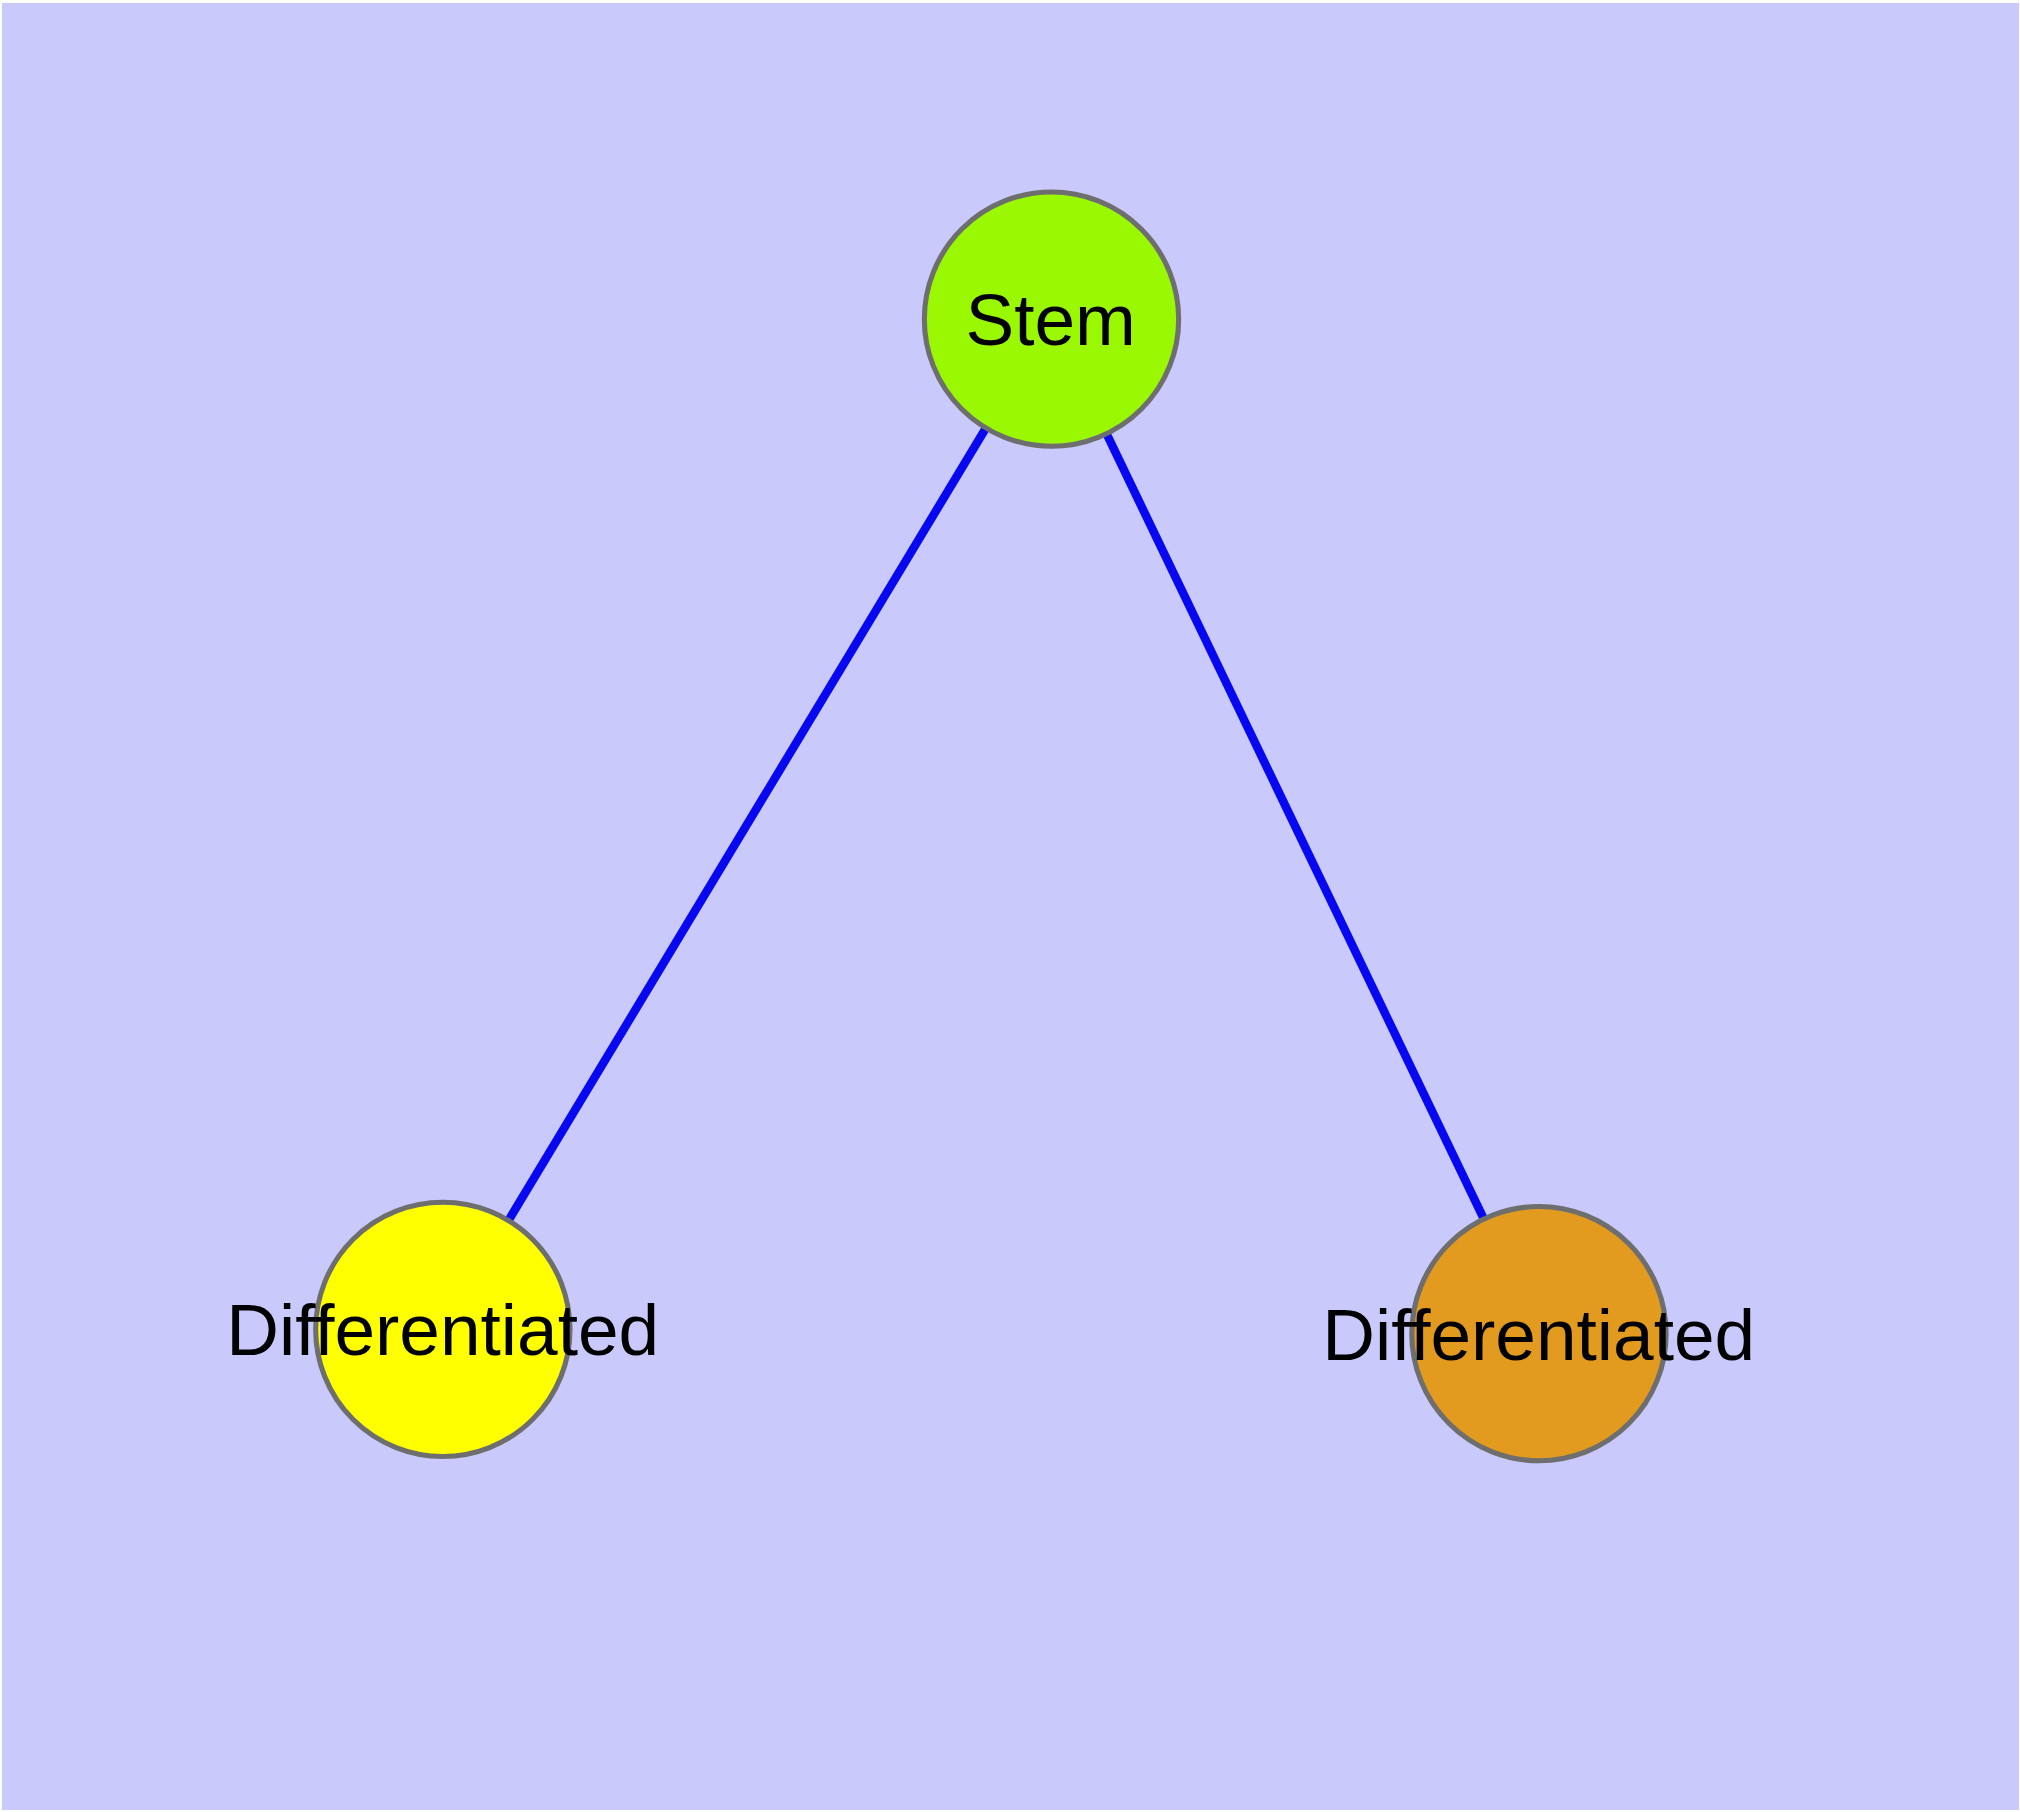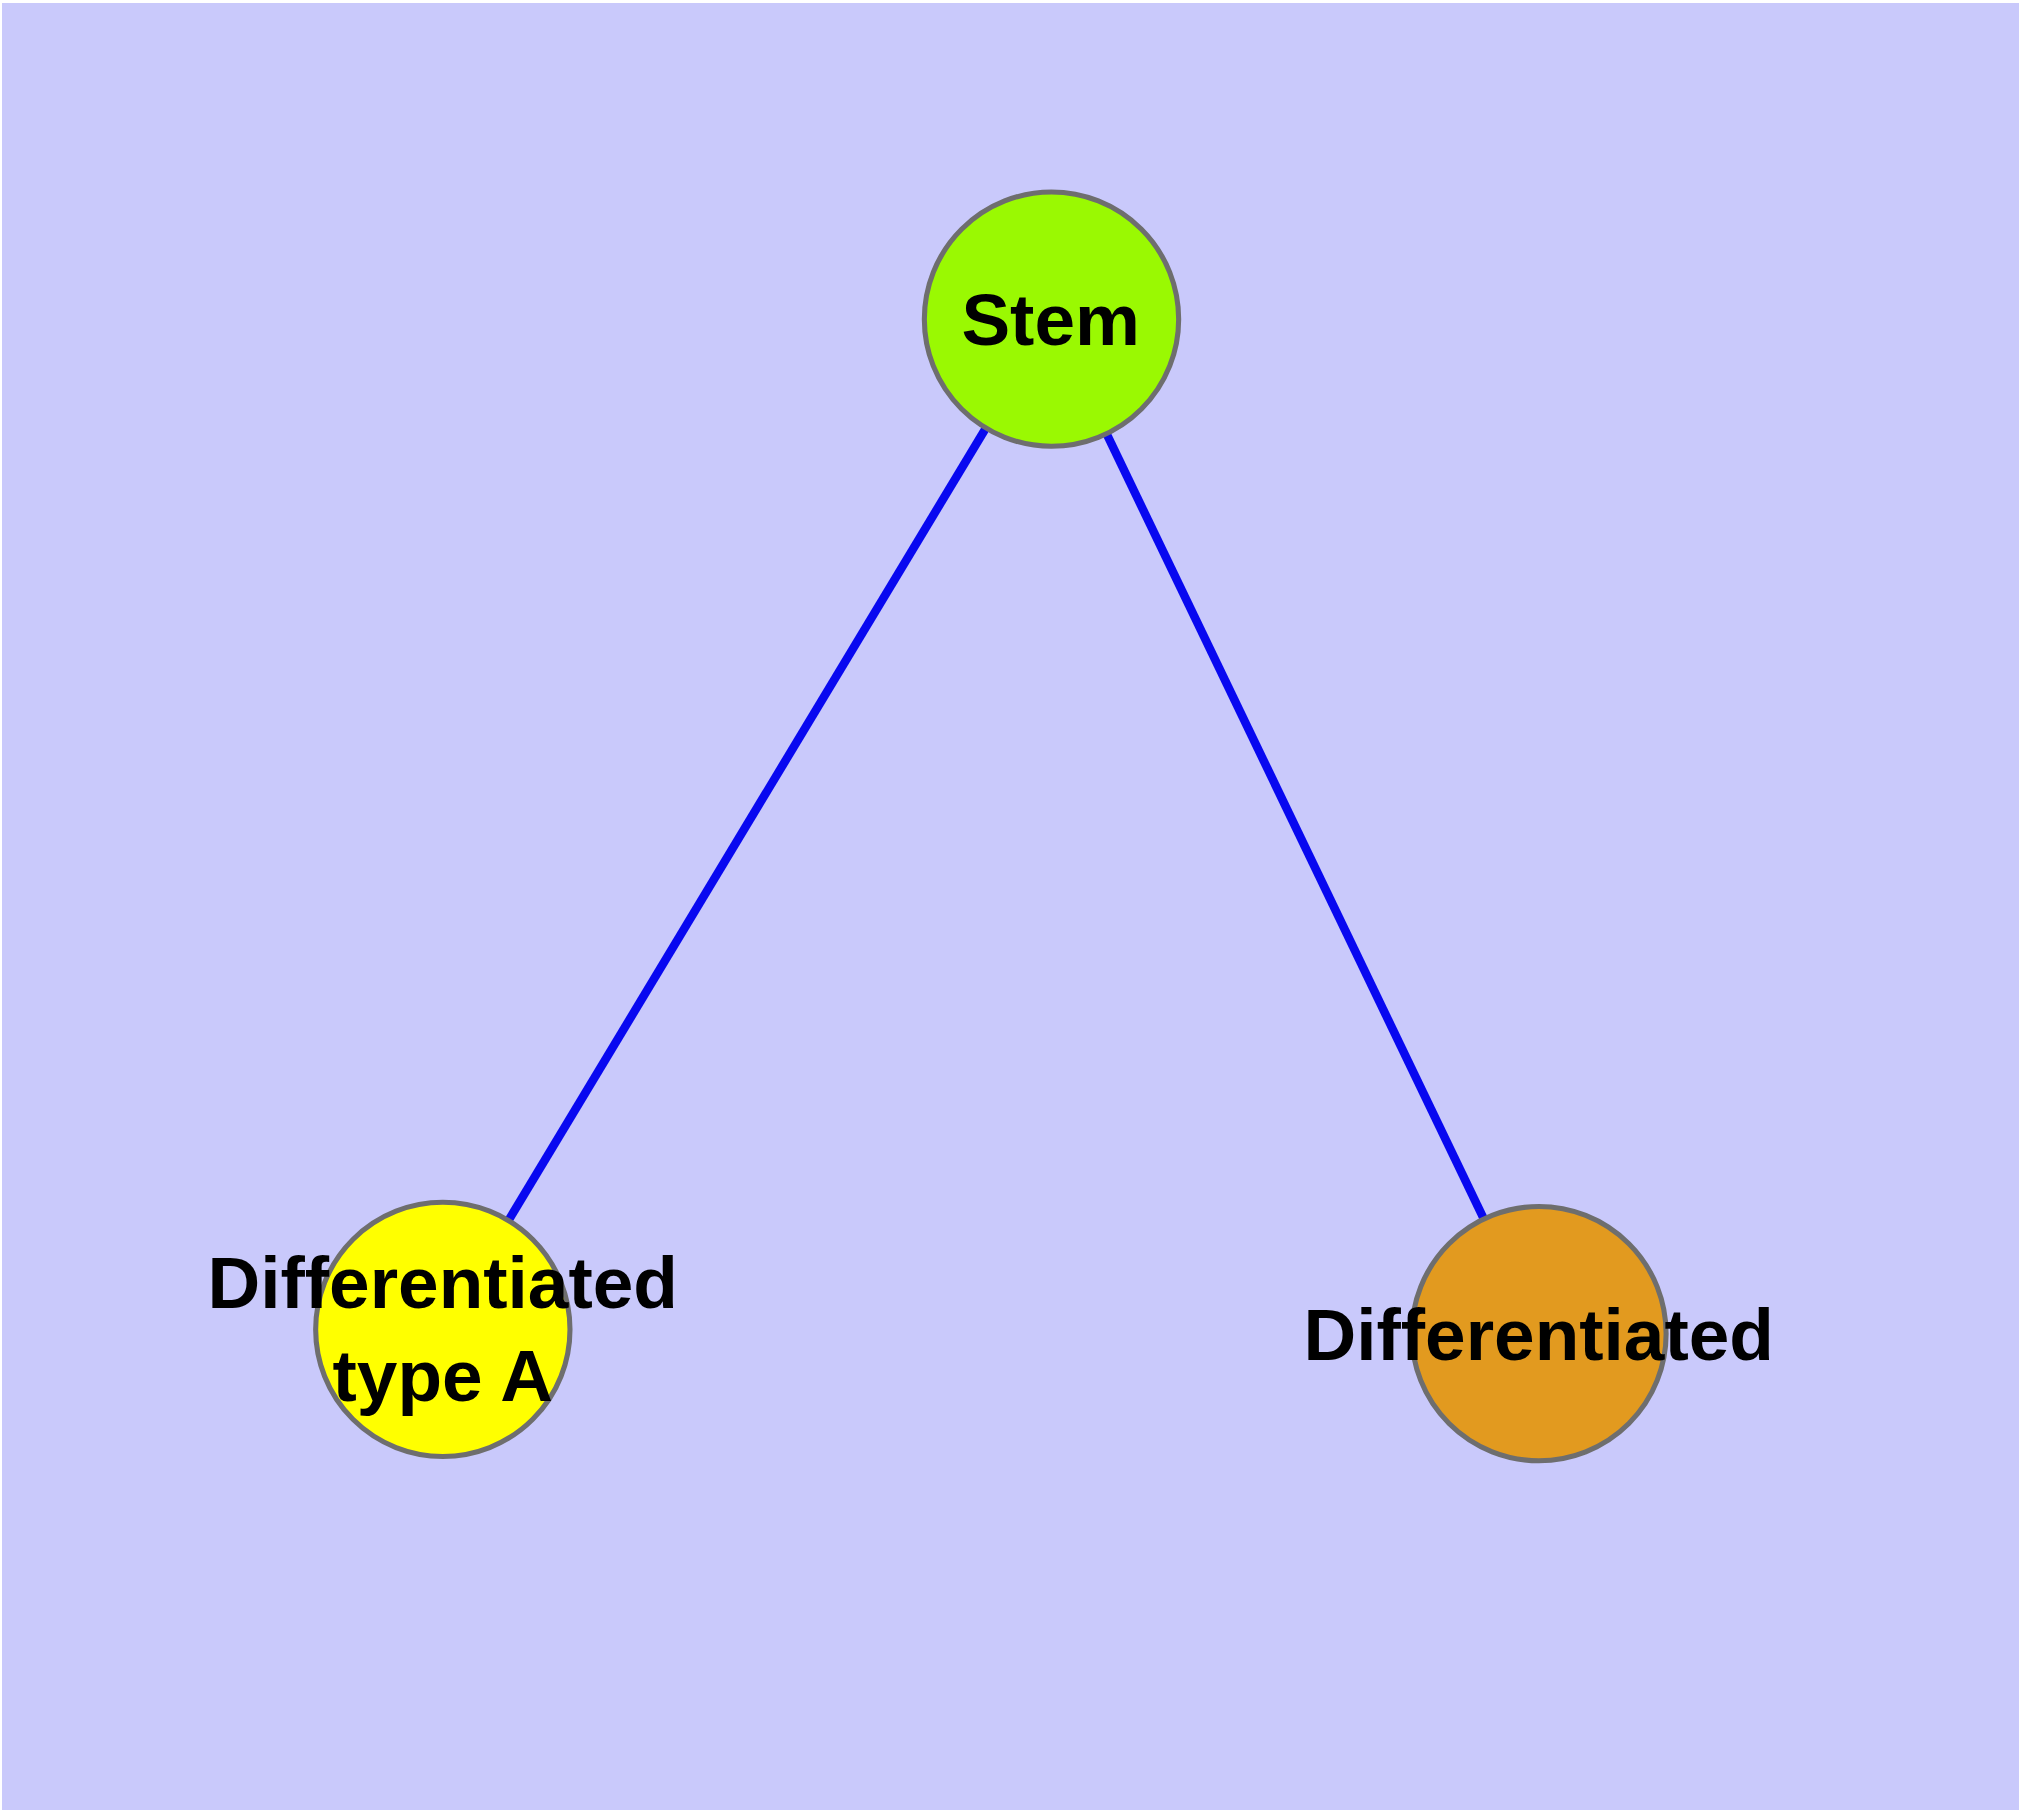--- a/index.html
+++ b/index.html
@@ -33,21 +33,21 @@
     position: absolute;
     top: 0;
     left: 0;
     width: 100%;
     height: 100%;
     pointer-events: none;
   }
   .node-label {
     position: absolute;
     transform: translate(-50%, -50%);
-    font-weight: bold;
+    font-weight: normal;
     font-size: 73px;
     line-height: 93px;
     color: #000000;
     text-align: center;
     white-space: nowrap;
   }
 </style>
 </head>
 <body>
 
@@ -63,21 +63,20 @@
           <circle cx="520" cy="1565" r="150" fill="#FFFF00" stroke="#6E6E6E" stroke-width="6"></circle>
           <circle cx="1813" cy="1570" r="150" fill="#E29A1F" stroke="#6E6E6E" stroke-width="6"></circle>
         </g>
     </svg>
     <div class="labels-layer">
         <div class="node-label" style="left: 1049px; top: 316px;">
           <div>Stem</div>
         </div>
         <div class="node-label" style="left: 441px; top: 1326px;">
           <div>Differentiated</div>
-          <div>type A</div>
         </div>
         <div class="node-label" style="left: 1537px; top: 1331px;">
           <div>Differentiated</div>
         </div>
       </div>
   </div>
 </div>
 
 
 </body></html>

